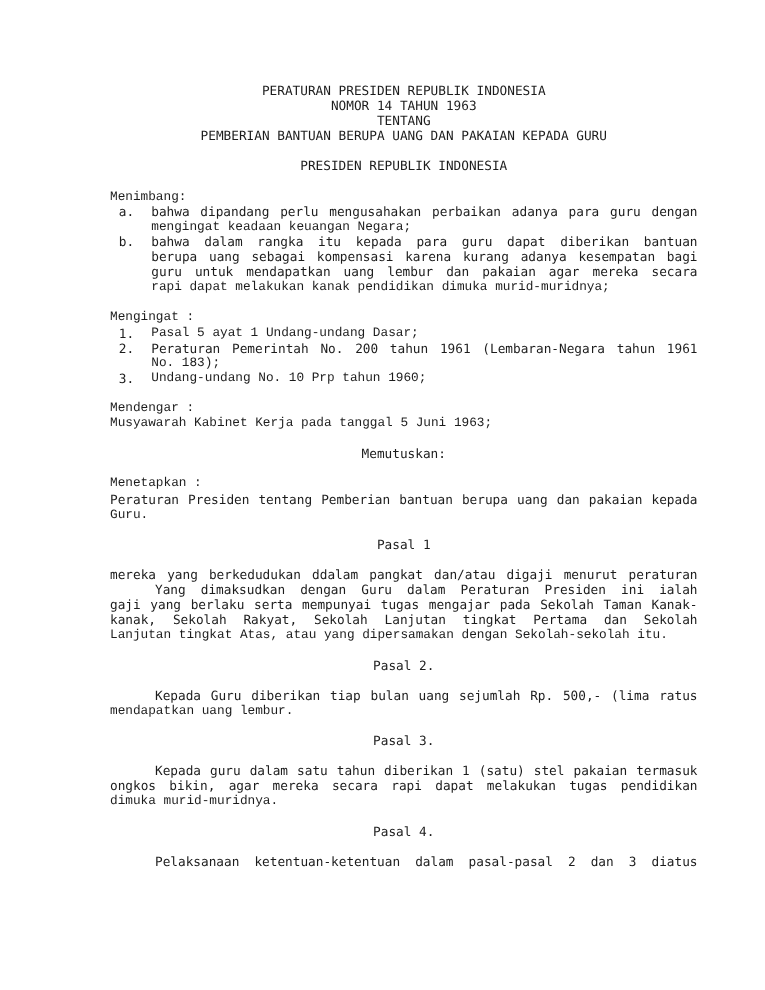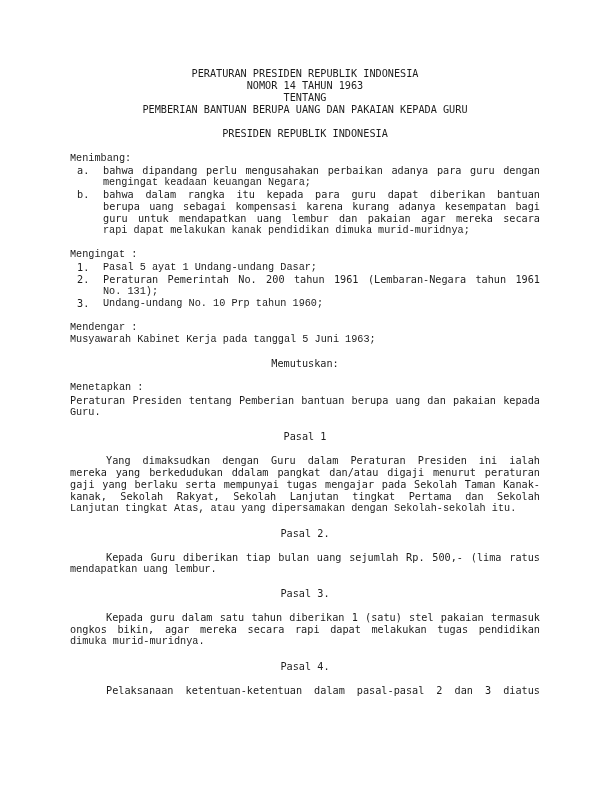--- a/index.html
+++ b/index.html
@@ -13,21 +13,21 @@
     height: 792px;
     background: #ffffff;
     overflow: hidden;
     font-family: "DejaVu Sans Mono", "Liberation Mono", monospace;
     font-size: 10.2px;
     line-height: 12.1px;
     color: #1c1c1c;
   }
   .content {
     position: absolute;
-    left: 70px;
+    left: 88px;
     top: 68px;
     width: 470px;
   }
   .line  { white-space: pre; font-family: Liberation Mono, monospace; }
   .cline { text-align: center; white-space: pre; }
   .jline {
     white-space: normal;
     text-align: justify;
     text-align-last: justify;
   }
@@ -78,21 +78,21 @@
       <div class="block left">
         <div class="line">Mengingat :</div>
       </div>
       <div class="block list">
         <span class="list-label">1.</span>
         <div class="line">Pasal 5 ayat 1 Undang-undang Dasar;</div>
       </div>
       <div class="block list">
         <span class="list-label">2.</span>
         <div class="jline">Peraturan Pemerintah No. 200 tahun 1961 (Lembaran-Negara tahun 1961</div>
-        <div class="line">No. 131);</div>
+        <div class="line">No. 183);</div>
       </div>
       <div class="block list">
         <span class="list-label">3.</span>
         <div class="line">Undang-undang No. 10 Prp tahun 1960;</div>
       </div>
       <div class="blankline"></div>
       <div class="block left">
         <div class="line">Mendengar :</div>
         <div class="line">Musyawarah Kabinet Kerja pada tanggal 5 Juni 1963;</div>
       </div>
@@ -107,22 +107,22 @@
       <div class="block para">
         <div class="jline">Peraturan Presiden tentang Pemberian bantuan berupa uang dan pakaian kepada</div>
         <div class="line">Guru.</div>
       </div>
       <div class="blankline"></div>
       <div class="block center">
         <div class="cline">Pasal 1</div>
       </div>
       <div class="blankline"></div>
       <div class="block para">
+        <div class="jline">mereka yang berkedudukan ddalam pangkat dan/atau digaji menurut peraturan</div>
         <div class="jline indent">Yang dimaksudkan dengan Guru dalam Peraturan Presiden ini ialah</div>
-        <div class="jline">mereka yang berkedudukan ddalam pangkat dan/atau digaji menurut peraturan</div>
         <div class="jline">gaji yang berlaku serta mempunyai tugas mengajar pada Sekolah Taman Kanak-</div>
         <div class="jline">kanak, Sekolah Rakyat, Sekolah Lanjutan tingkat Pertama dan Sekolah</div>
         <div class="line">Lanjutan tingkat Atas, atau yang dipersamakan dengan Sekolah-sekolah itu.</div>
       </div>
       <div class="blankline"></div>
       <div class="block center">
         <div class="cline">Pasal 2.</div>
       </div>
       <div class="blankline"></div>
       <div class="block para">

